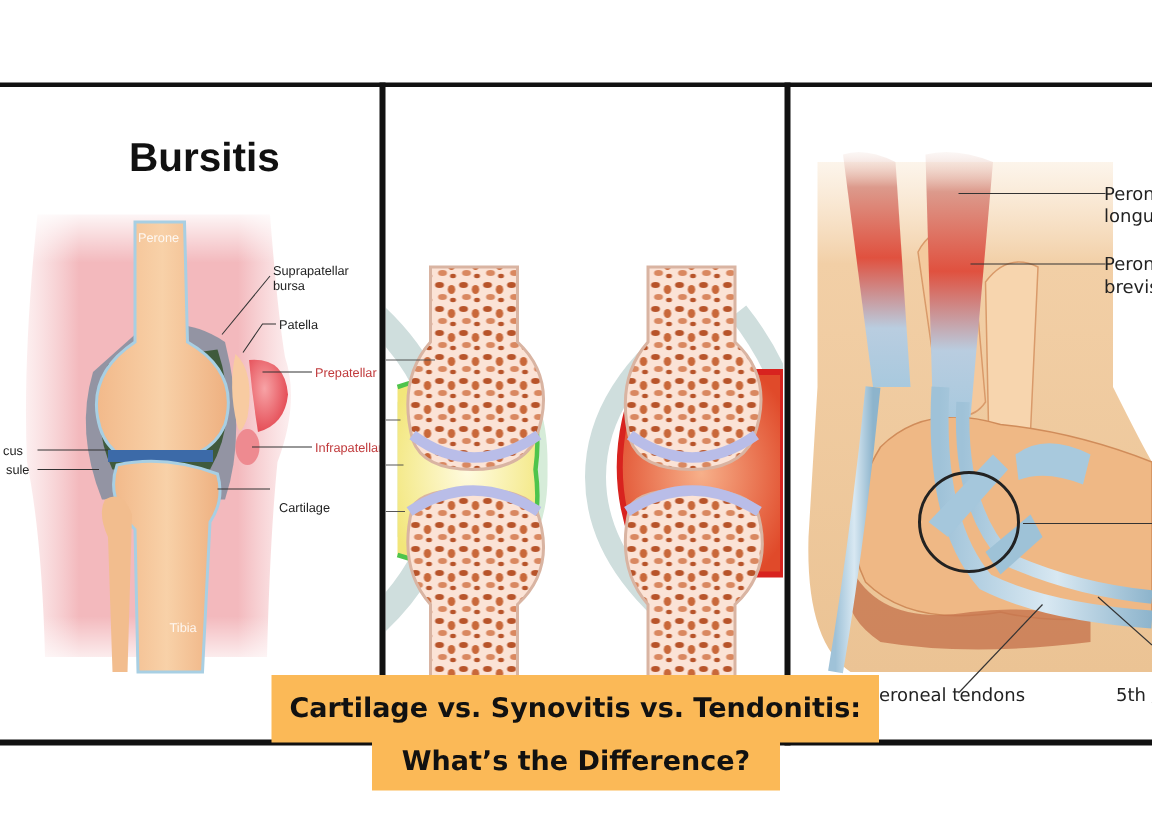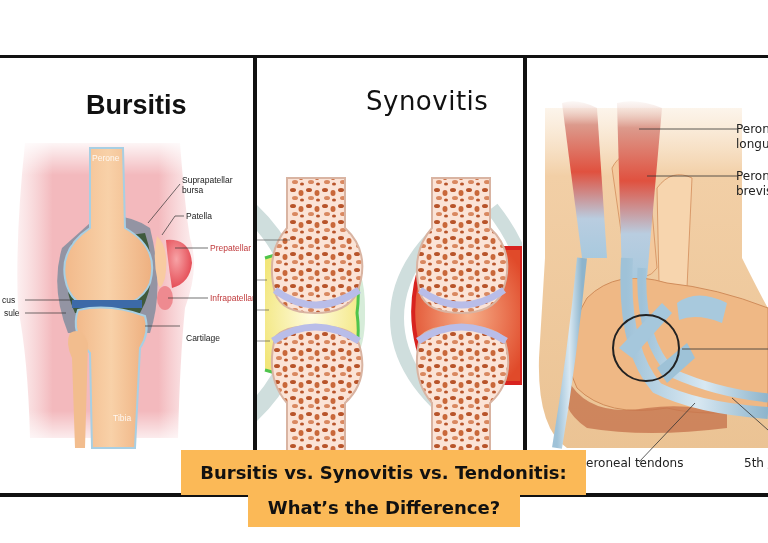--- a/index.html
+++ b/index.html
@@ -133,21 +133,20 @@
     <path d="M204 268 Q170 268 163 280 Q153 320 175 345 L175 440 L233 440 L233 345 Q260 320 247 280 Q235 268 204 268 Z" fill="url(#spongy)" stroke="#d9b4a2" stroke-width="2"></path>
     <path d="M161 283 Q204 255 249 283" fill="none" stroke="#b9bde8" stroke-width="7"></path>
 
     <g stroke="#444" stroke-width="0.6" fill="none">
       <path d="M0 182 L33 182"></path>
       <path d="M0 222 L10 222"></path>
       <path d="M0 252 L12 252"></path>
       <path d="M0 283 L13 283"></path>
     </g>
   </svg>
-  <div class="p-title synovitis-title">Synovitis</div>
 </div>
 
 <div class="panel" style="left:527px; width:241px;">
   <svg width="241" height="435" viewBox="0 0 241 435">
     <defs>
       <linearGradient id="muscle" x1="0" y1="0" x2="0" y2="1">
         <stop offset="0" stop-color="#f4e5df" stop-opacity="0.3"></stop>
         <stop offset="0.15" stop-color="#dc9a8c"></stop>
         <stop offset="0.45" stop-color="#e0513f"></stop>
         <stop offset="0.75" stop-color="#b9cde0"></stop>
@@ -202,14 +201,14 @@
   </div>
   <div class="foot-lbl" style="left:59px; top:398px;">eroneal tendons</div>
   <div class="foot-lbl" style="left:217px; top:398px;">5th /</div>
 </div>
 
 <div class="border-top"></div>
 <div class="border-bottom"></div>
 <div class="divider" style="left:253px;"></div>
 <div class="divider" style="left:523px;"></div>
 
-<div class="caption cap1">Bursitis vs. Synovitis vs. Tendonitis:</div>
+<div class="caption cap1">Cartilage vs. Synovitis vs. Tendonitis:</div>
 <div class="caption cap2">What’s the Difference?</div>
 
 </body></html>

